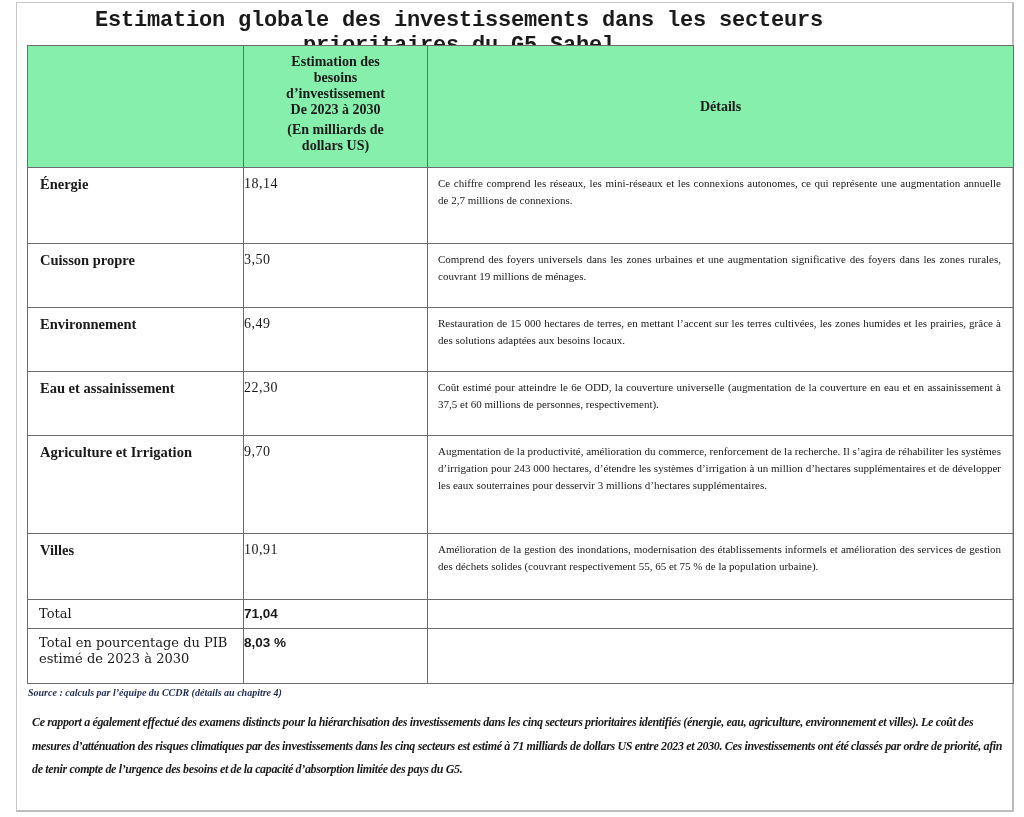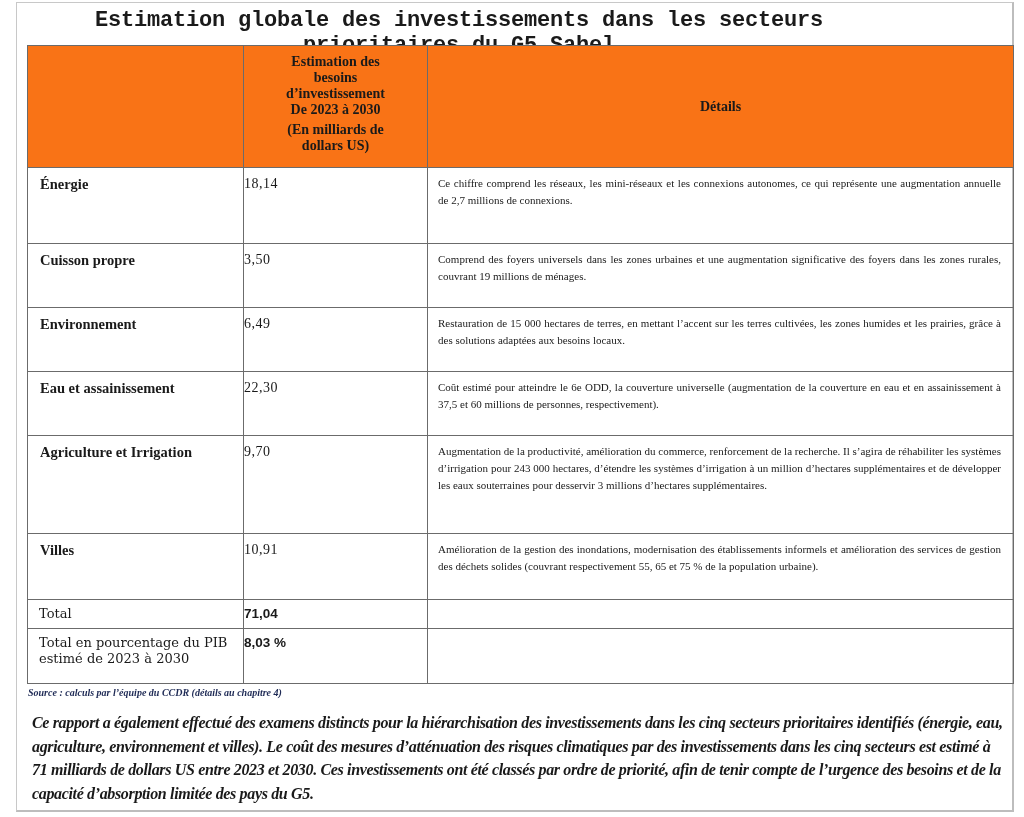--- a/index.html
+++ b/index.html
@@ -1,32 +1,32 @@
 <!DOCTYPE html>
 <html><head>
 <meta charset="utf-8">
 <style>
   html, body { margin: 0; padding: 0; background: #ffffff; }
   body { width: 1024px; height: 817px; position: relative; overflow: hidden; font-family: "Liberation Serif", serif; color: #1a1a1a; }
   .frame { position: absolute; left: 16px; top: 2px; width: 998px; height: 810px; border: 1px solid #c8c8c8; border-right: 2px solid #bdbdbd; border-bottom: 2px solid #bdbdbd; box-sizing: border-box; }
   .title { position: absolute; left: 16px; top: 8px; width: 886px; text-align: center; font-family: Liberation Mono, monospace; font-weight: bold; font-size: 22px; letter-spacing: -0.2px; color: #1a1a1a; }
   table.inv { position: absolute; left: 27px; top: 45px; width: 986px; border-collapse: collapse; table-layout: fixed; }
   table.inv td, table.inv th { border: 1.5px solid #6b6b6b; vertical-align: top; padding: 0; }
-  table.inv thead th { background: #f97316; font-weight: bold; font-size: 14px; }
+  table.inv thead th { background: #86efac; font-weight: bold; font-size: 14px; }
   col.c1 { width: 216px; } col.c2 { width: 184px; } col.c3 { width: 586px; }
   .hdr-est { text-align: center; line-height: 16px; padding-top: 8px !important; font-size: 14px; }
   .hdr-est .unit { display: block; margin-top: 4px; }
   .hdr-det { vertical-align: middle !important; text-align: center; }
   .sector { font-weight: bold; font-size: 14.5px; padding: 8px 0 0 12px !important; }
   .val { text-align: left; font-size: 14px; padding-top: 8px !important; letter-spacing: 0.5px; }
   .det { font-size: 11px; line-height: 17px; padding: 7px 12px 4px 10px !important; text-align: justify; }
   .tot-label { font-family: "DejaVu Serif", serif; font-size: 13px; padding: 6px 0 4px 11px !important; line-height: 16px; }
   .tot-val { font-family: Liberation Sans, sans-serif; font-weight: bold; font-size: 13.5px; text-align: left; padding-top: 6px !important; }
   .source { position: absolute; left: 28px; top: 687px; font-size: 10px; font-style: italic; font-weight: bold; color: #1e2a55; }
-  .para { position: absolute; left: 32px; top: 711px; width: 972px; font-size: 16px; font-style: italic; font-weight: bold; line-height: 23.5px; color: #1a1a1a; letter-spacing: -0.35px; }
+  .para { position: absolute; left: 32px; top: 711px; width: 972px; font-size: 12px; font-style: italic; font-weight: bold; line-height: 23.5px; color: #1a1a1a; letter-spacing: -0.35px; }
 </style>
 </head>
 <body>
 
 <div class="frame"></div>
 
 <div class="title">Estimation globale des investissements dans les secteurs prioritaires du G5 Sahel</div>
 
 <table class="inv">
   <colgroup>

